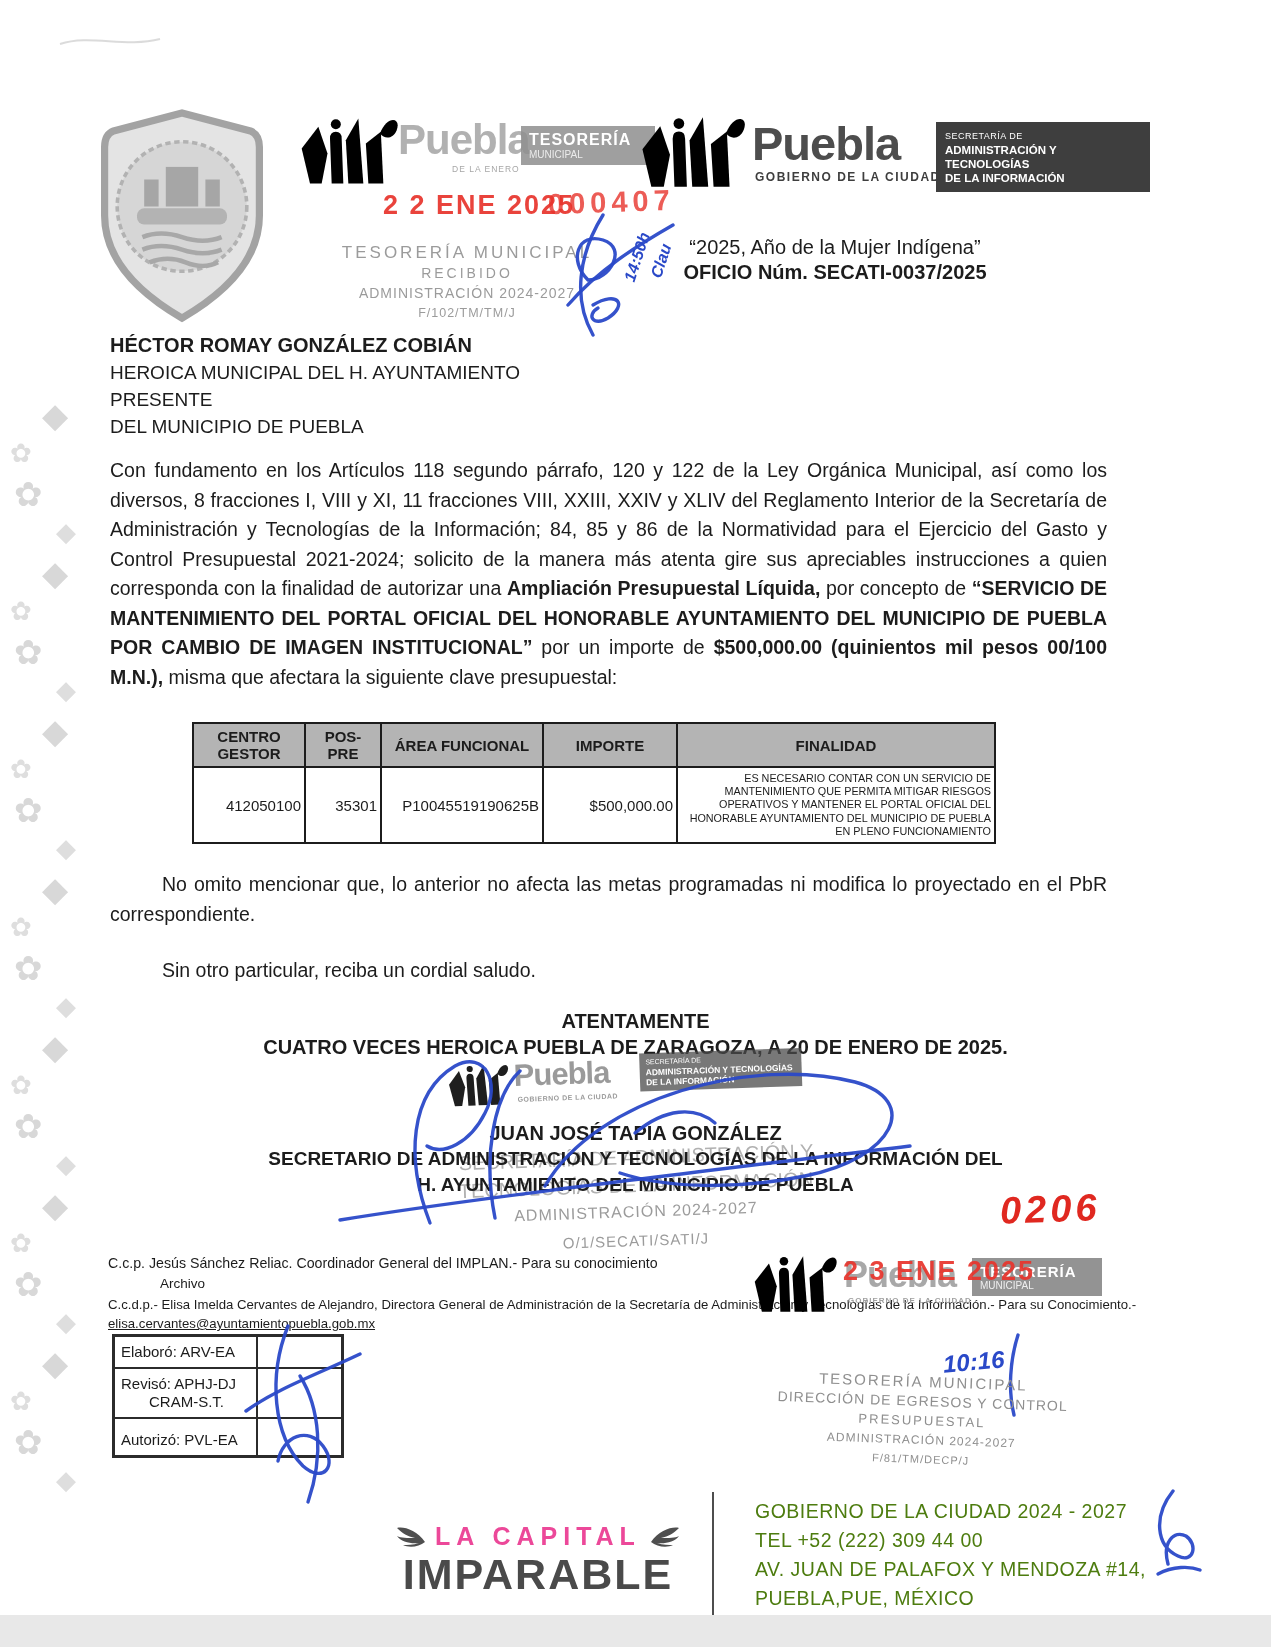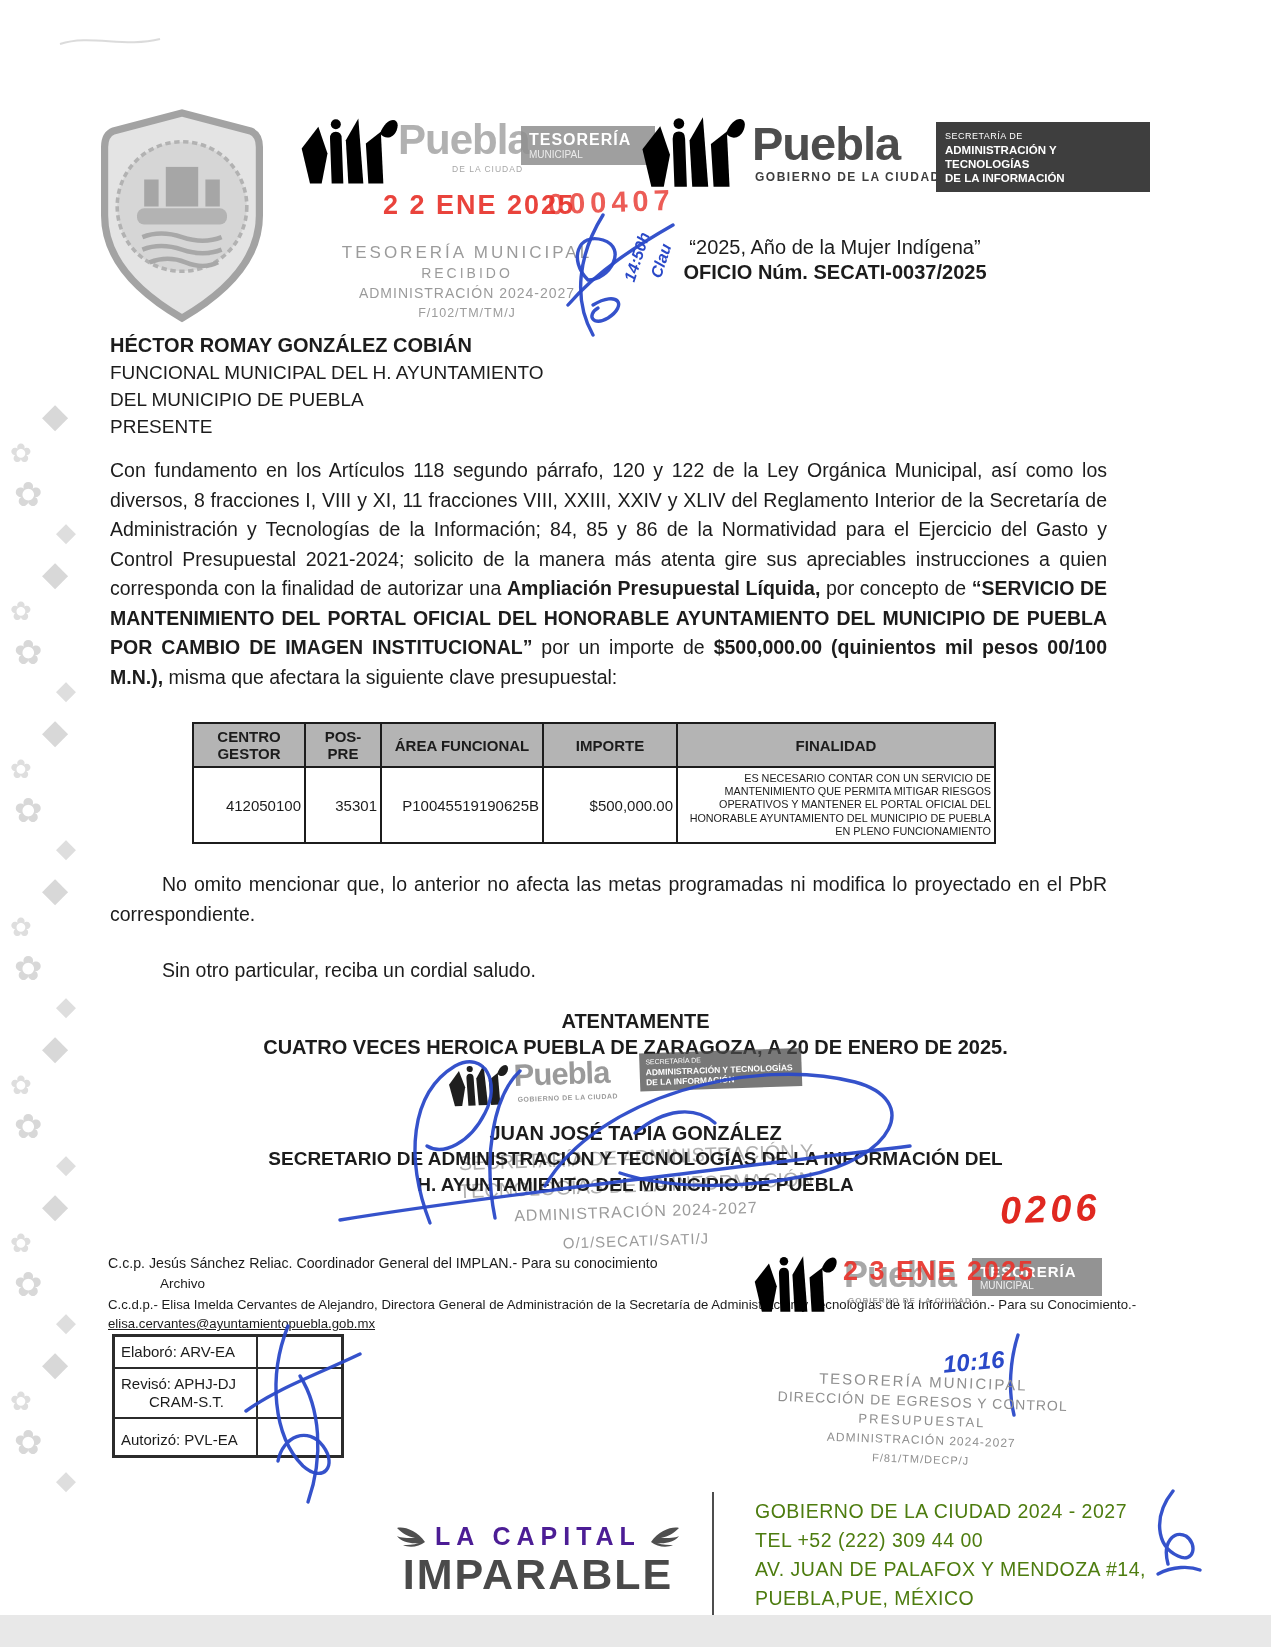--- a/index.html
+++ b/index.html
@@ -46,21 +46,21 @@
   
   .ccp{font-size:14.2px;line-height:19px;}
   .ccp-small{font-size:13.2px;}
   .email{text-decoration:underline;}
 
   
   .approval{display:grid;grid-template-columns:143px 85px;border:2px solid #2b2b2b;font-size:15px;}
   .approval .cell{border:1px solid #2b2b2b;padding:6px 6px;line-height:18px;}
 
   
-  .slogan1{font-size:25px;font-weight:800;letter-spacing:6px;color:#4c1d95;}
+  .slogan1{font-size:25px;font-weight:800;letter-spacing:6px;color:#ec4899;}
   .slogan2{font-size:43px;font-weight:800;letter-spacing:2px;color:#4a4a4a;}
   .address{font-size:19.5px;line-height:29px;color:#4d7c0f;letter-spacing:.5px;}
   .v-divider{border-left:2.5px solid #4d4d4d;}
 
   
   .pat-glyph{position:absolute;color:#d8d8d8;font-size:34px;line-height:1;}
   .pat-glyph.small{font-size:26px;color:#dedede;}
 
   svg.ink path{fill:none;stroke:#2a49c8;stroke-width:3.4;stroke-linecap:round;opacity:.95;}
 </style>
@@ -98,21 +98,21 @@
     <rect x="25" y="56" width="50" height="9" rx="4" fill="#b3b3b3"></rect>
     <path d="M28 72 Q38 68 50 72 T72 72" fill="none" stroke="#a8a8a8" stroke-width="2.5"></path>
     <path d="M28 79 Q38 75 50 79 T72 79" fill="none" stroke="#a8a8a8" stroke-width="2.5"></path>
     <path d="M32 86 Q42 82 52 86 T70 86" fill="none" stroke="#a8a8a8" stroke-width="2.5"></path>
   </svg>
 
   <svg class="abs mosaic faded" style="left:300px;top:112px" width="100" height="78" viewBox="0 0 120 90">
       <use href="#mosaic-g"></use>
     </svg>
   <div class="abs brand-word" style="left:398px;top:116px;font-size:42px;color:#9e9e9e;opacity:.8">Puebla</div>
-  <div class="abs" style="left:452px;top:164px;font-size:8.5px;color:#a7a7a7;letter-spacing:1px">DE LA CIUDAD</div>
+  <div class="abs" style="left:452px;top:164px;font-size:8.5px;color:#a7a7a7;letter-spacing:1px">DE LA ENERO</div>
   <div class="abs" style="left:521px;top:126px;width:118px;background:#8f8f8f;opacity:.85;color:#fff;padding:5px 8px">
     <span style="display:block;font-size:16px;font-weight:bold;letter-spacing:1px">TESORERÍA</span>
     <span style="display:block;font-size:10px;opacity:.8">MUNICIPAL</span>
   </div>
 
   <div class="abs stamp-red" style="left:383px;top:190px;font-size:27px">2 2 ENE 2025</div>
   <div class="abs stamp-red" style="left:548px;top:186px;font-size:29px;letter-spacing:5px;opacity:.8;transform:rotate(-2deg)">000407</div>
 
   <div class="abs stamp-gray center" style="left:322px;top:243px;width:290px;line-height:20px">
     <div style="font-size:17px;letter-spacing:3px">TESORERÍA MUNICIPAL</div>
@@ -139,23 +139,23 @@
     <span class="l1">SECRETARÍA DE</span>
     <span class="l2">ADMINISTRACIÓN Y TECNOLOGÍAS</span>
     <span class="l2">DE LA INFORMACIÓN</span>
   </div>
 
   <div class="abs motto" style="left:600px;top:236px;width:470px">“2025, Año de la Mujer Indígena”</div>
   <div class="abs motto bold" style="left:600px;top:261px;width:470px">OFICIO Núm. SECATI-0037/2025</div>
 
   <div class="abs addr" style="left:110px;top:332px">
     <div class="bold" style="font-size:20px">HÉCTOR ROMAY GONZÁLEZ COBIÁN</div>
-    <div>FUNCIONAL MUNICIPAL DEL H. AYUNTAMIENTO</div>
+    <div>HEROICA MUNICIPAL DEL H. AYUNTAMIENTO</div>
+    <div>PRESENTE</div>
     <div>DEL MUNICIPIO DE PUEBLA</div>
-    <div>PRESENTE</div>
   </div>
 
   <div class="abs para" style="left:110px;top:456px;width:997px">
     <span>Con fundamento en los Artículos 118 segundo párrafo, 120 y 122 de la Ley Orgánica Municipal, así como los diversos, 8 fracciones I, VIII y XI, 11 fracciones  VIII, XXIII, XXIV y XLIV del Reglamento Interior de la Secretaría de Administración y Tecnologías de la Información; 84, 85 y 86 de la Normatividad para el Ejercicio del Gasto y Control Presupuestal 2021-2024; solicito de la manera más atenta gire sus apreciables instrucciones a quien corresponda con la finalidad de autorizar  una </span><span class="bold">Ampliación Presupuestal Líquida,</span><span> por concepto de </span><span class="bold">“SERVICIO DE MANTENIMIENTO DEL PORTAL OFICIAL DEL HONORABLE AYUNTAMIENTO DEL MUNICIPIO DE PUEBLA POR CAMBIO DE IMAGEN INSTITUCIONAL”</span><span> por un importe de </span><span class="bold">$500,000.00 (quinientos mil pesos 00/100 M.N.),</span><span> misma que afectara la siguiente clave presupuestal:</span>
   </div>
 
   <table class="budget abs" style="left:192px;top:722px">
     <tbody>
         <tr>
       <th style="width:102px">CENTRO GESTOR</th>

